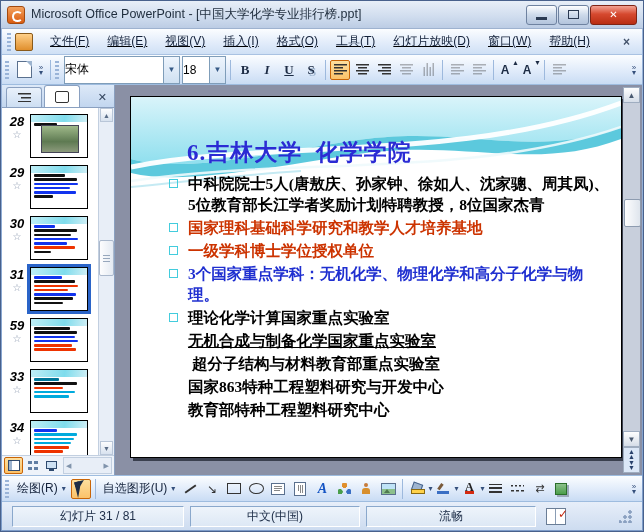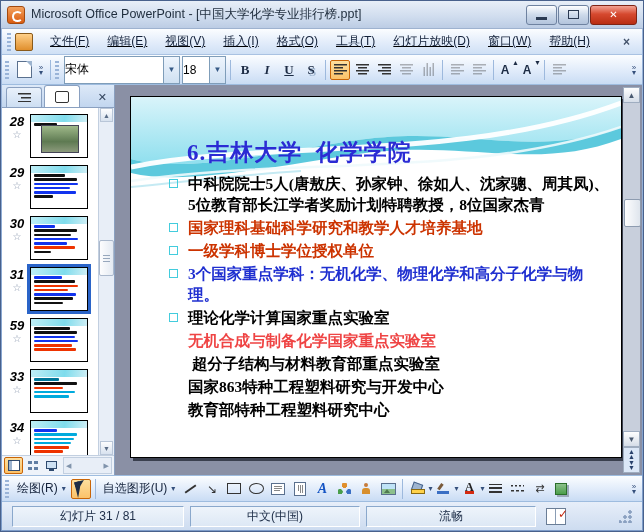--- a/index.html
+++ b/index.html
@@ -388,21 +388,21 @@
           <path d="M0,84 C150,60 340,82 490,30" stroke="#eef9fc" stroke-width="2.5" fill="none" opacity="0.9"></path>
           <path d="M0,90 C60,84 110,78 170,74" stroke="#bfe8f2" stroke-width="2" fill="none" opacity="0.9"></path>
         </svg>
         <div class="stitle" style="color: rgb(43, 43, 212);">6.吉林大学  化学学院</div>
         <div class="sbody" id="slide-body">
             <div class="sline"><span class="bq"></span><span style="color: rgb(0, 0, 0);">中科院院士5人(唐敖庆、孙家钟、徐如人、沈家骢、周其凤)、5位教育部长江学者奖励计划特聘教授，8位国家杰青</span></div>
             <div class="sline"><span class="bq"></span><span style="color: rgb(204, 51, 0);">国家理科基础科学研究和教学人才培养基地</span></div>
             <div class="sline"><span class="bq"></span><span style="color: rgb(204, 51, 0);">一级学科博士学位授权单位</span></div>
             <div class="sline"><span class="bq"></span><span style="color: rgb(31, 47, 208);">3个国家重点学科：无机化学、物理化学和高分子化学与物理。</span></div>
             <div class="sline"><span class="bq"></span><span style="color: rgb(0, 0, 0);">理论化学计算国家重点实验室</span></div>
-            <div class="sline"><span style="color: #ef4444;">无机合成与制备化学国家重点实验室</span></div>
+            <div class="sline"><span style="color: #000000; text-decoration: underline;">无机合成与制备化学国家重点实验室</span></div>
             <div class="sline"><span style="color: rgb(0, 0, 0);"> 超分子结构与材料教育部重点实验室</span></div>
             <div class="sline"><span style="color: rgb(0, 0, 0);">国家863特种工程塑料研究与开发中心</span></div>
             <div class="sline"><span style="color: rgb(0, 0, 0);">教育部特种工程塑料研究中心</span></div>
           </div>
       </div>
       <div class="vscroll">
         <div class="sbtn">▲</div>
         <div class="track">
             <div class="vthumb"></div>
           </div>

